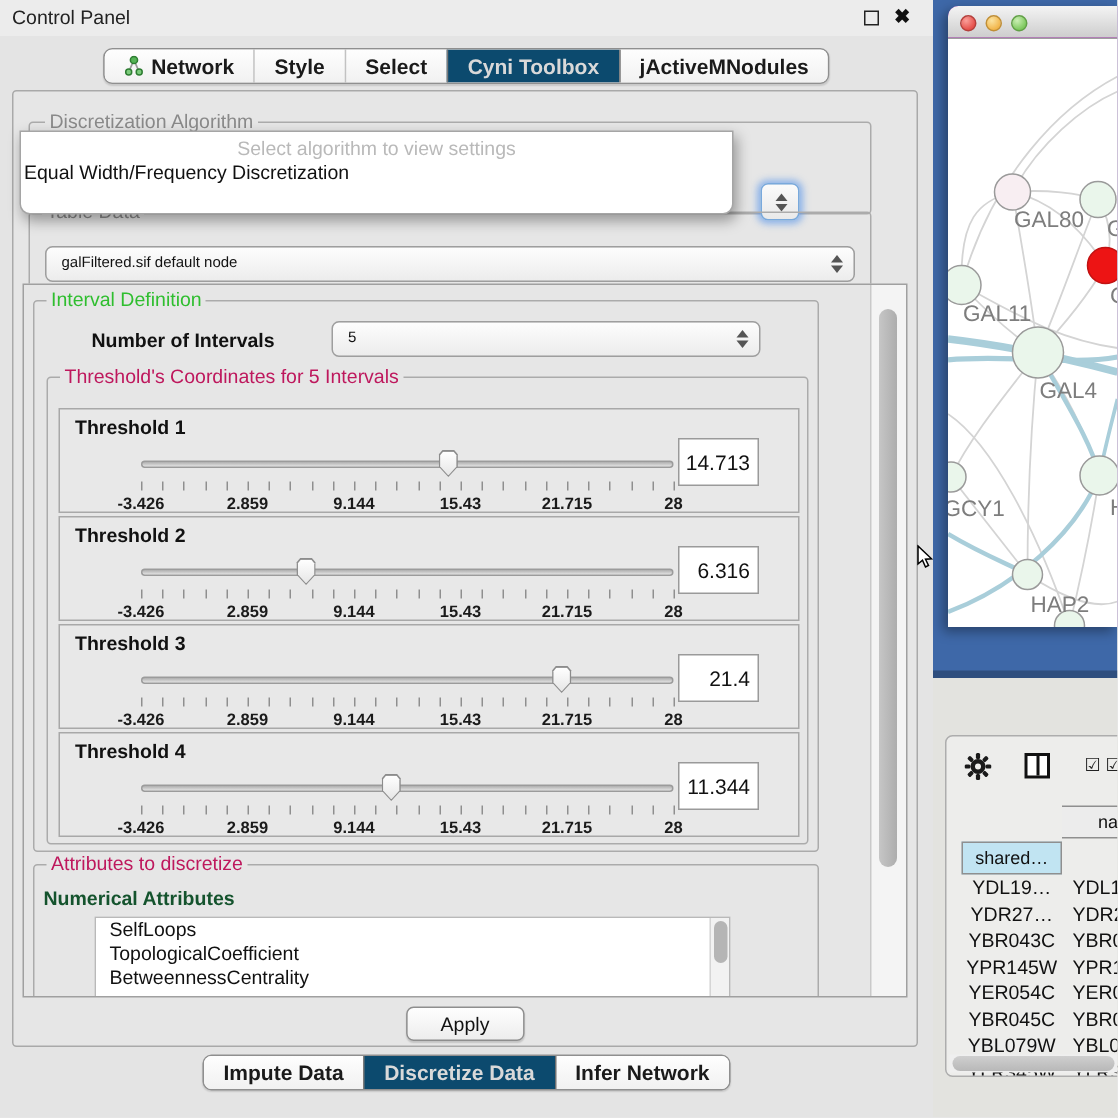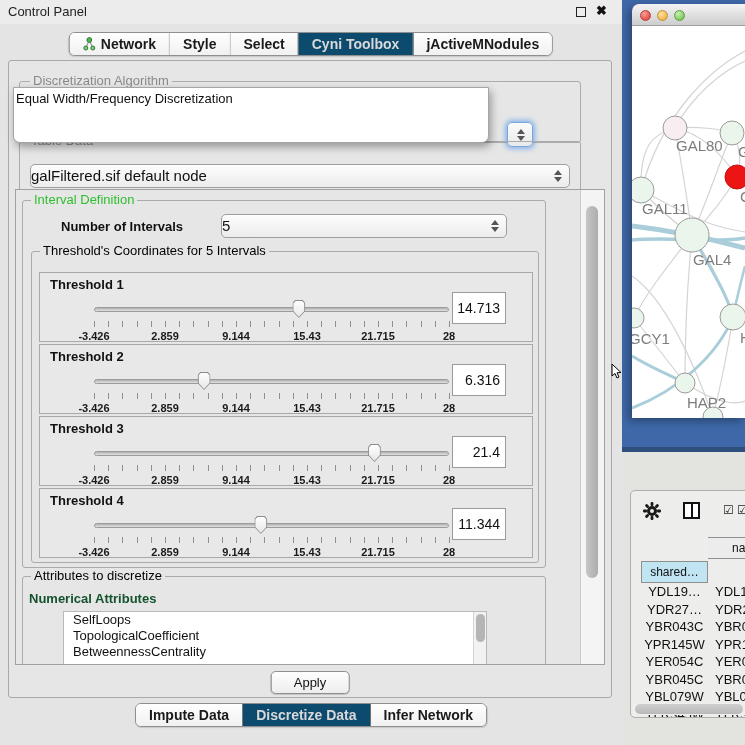--- a/index.html
+++ b/index.html
@@ -21,40 +21,40 @@
   .seg:first-child { border-left:none; }
   .seg.sel { background:#0c4a6e; color:#D9D9D9; border-left-color:#7A7A7A; }
   .seg.sel + .seg { border-left-color:#6F6F6F; }
 
   #content-frame { position:absolute; left:8px; top:60px; width:604px; height:638px; border:1px solid #A9A9A9; border-radius:3px; background:#E6E6E6; }
 
   .group { position:absolute; border:1px solid #ABABAB; border-radius:3px; }
   .gtitle { position:absolute; top:-8px; left:8px; background:#E6E6E6; padding:0 3px; font-size:13px; line-height:14px; }
   .gtitle.gray  { color:#8A8A8A; }
   .gtitle.green { color:#2FBE2F; }
-  .gtitle.blue  { color:#000000; }
+  .gtitle.blue  { color:#be185d; }
 
   
   #algo-group { left:10px; top:20px; width:562px; height:62px; }
   #algo-label { position:absolute; left:20px; top:11px; font-size:13px; color:#8A8A8A; }
   #algo-combo-fragment { position:absolute; left:487px; top:40px; width:26px; height:25px; background:linear-gradient(#FBFBFB,#E9E9E9); border:1px solid #79A9DC; border-radius:5px; box-shadow:0 0 5px 2px rgba(90,150,235,.65); }
 
   .stepper { position:absolute; right:7px; top:50%; transform:translateY(-50%); display:flex; flex-direction:column; gap:2px; }
   .stepper .up   { width:0; height:0; border-left:4px solid transparent; border-right:4px solid transparent; border-bottom:5px solid #555; }
   .stepper .down { width:0; height:0; border-left:4px solid transparent; border-right:4px solid transparent; border-top:5px solid #555; }
 
   
   #algo-popup { position:absolute; left:4px; top:26px; width:476px; height:56px; background:#FFFFFF; border:1px solid #A5A5A5; border-radius:0 0 7px 7px; box-shadow:2px 4px 9px rgba(0,0,0,.35); z-index:30; padding-top:3px; }
   #algo-popup .ph { text-align:center; font-size:13px; color:#B9B9B9; height:16px; line-height:16px; }
   #algo-popup .opt { font-size:13px; color:#111; height:16px; line-height:16px; padding-left:2px; white-space:nowrap; }
   #algo-popup .opt.b { font-weight:bold; }
 
   
   #tabledata-group { left:10px; top:80px; width:562px; height:52px; }
-  .combo { position:relative; background:linear-gradient(#FDFDFD,#ECECEC); border:1px solid #9E9E9E; border-radius:5px; font-size:15px; color:#111; line-height:22px; }
+  .combo { position:relative; background:linear-gradient(#FDFDFD,#ECECEC); border:1px solid #9E9E9E; border-radius:5px; font-size:10px; color:#111; line-height:22px; padding-left:10px; }
   #tabledata-combo { position:absolute; left:10px; top:22px; width:540px; height:24px; }
 
   
   #scrollpane { position:absolute; left:6px; top:128px; width:590px; height:476px; border:1px solid #A0A0A0; overflow:hidden; background:#E6E6E6; }
   #sp-vscroll { position:absolute; left:564px; top:0; width:25px; height:474px; background:#F4F4F4; border-left:1px solid #C9C9C9; }
   #sp-thumb { position:absolute; left:5px; top:16px; width:12px; height:372px; background:linear-gradient(90deg,#C6C6C6,#ADADAD); border-radius:6px; }
 
   #interval-group { left:6px; top:10px; width:524px; height:368px; }
   #intervals-label { position:absolute; left:38px; top:18px; font-size:13px; font-weight:bold; color:#111; }
   #intervals-spinner { position:absolute; left:198px; top:13px; width:286px; height:24px; }
@@ -162,20 +162,21 @@
         <span id="algo-label" style="position:absolute; left:10px; top:-9px; background:#E6E6E6; padding:0 3px;" class="gray-label">Discretization Algorithm</span>
         <div id="algo-combo-fragment">
           <span class="stepper">
               <span class="up"></span>
               <span class="down"></span>
             </span>
         </div>
       </div>
 
       <div id="algo-popup">
+        <div class="ph">Select algorithm to view settings</div>
         <div id="popup-options">
             <div class="opt">Equal Width/Frequency Discretization</div>
           </div>
       </div>
 
       <div id="tabledata-group" class="group">
         <span class="gtitle gray">Table Data</span>
         <div id="tabledata-combo" class="combo">
           <span>galFiltered.sif default node</span>
           <span class="stepper">

